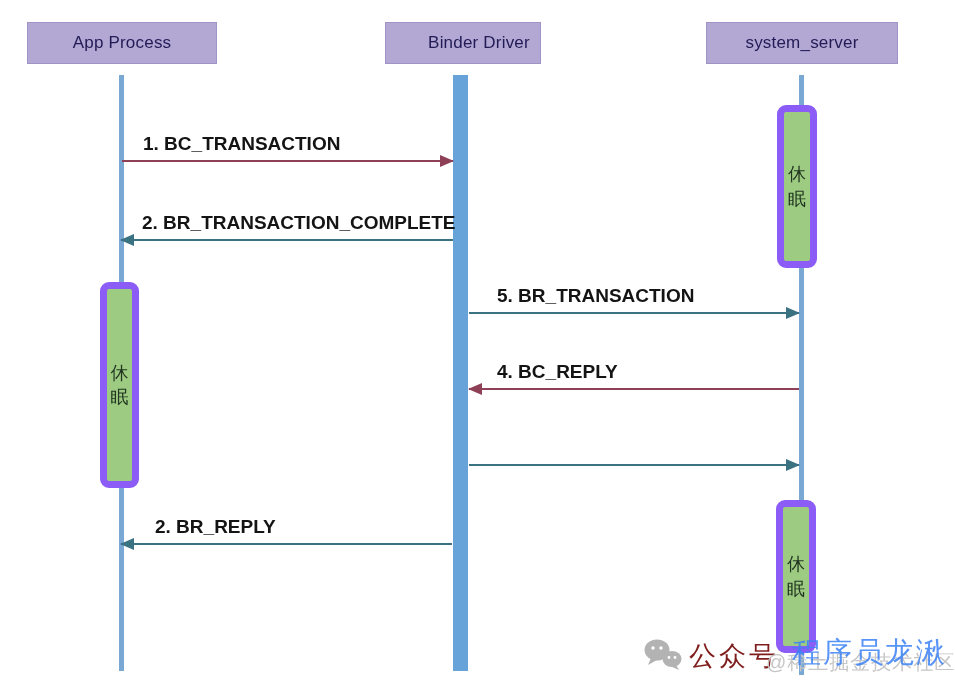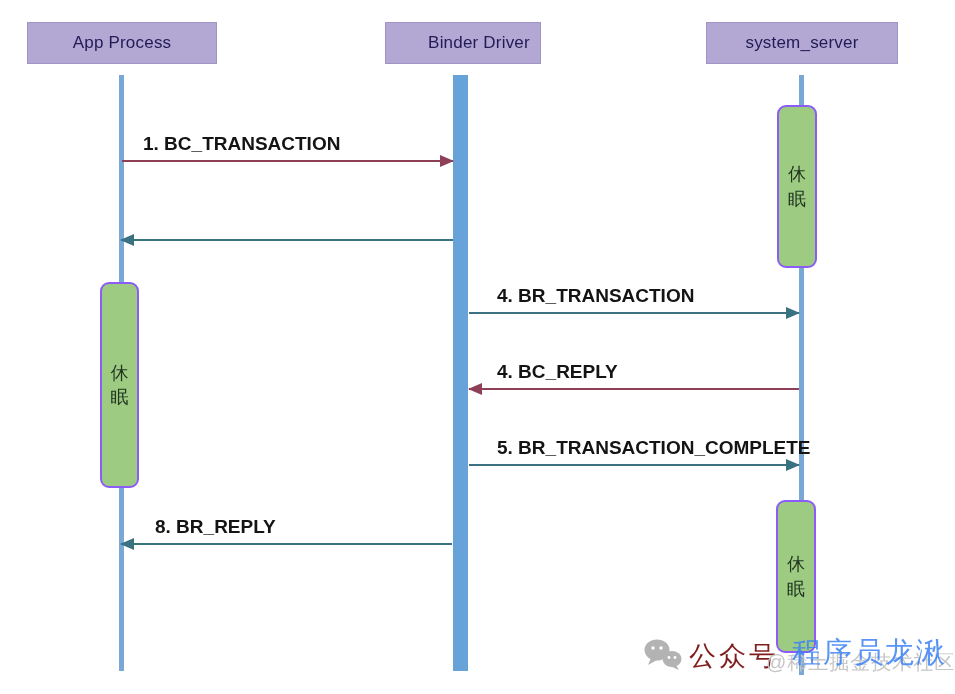--- a/index.html
+++ b/index.html
@@ -17,21 +17,21 @@
   #actor-app{left:27px;width:190px;}
   #actor-binder{left:385px;width:156px;padding-left:32px;}
   #actor-system{left:706px;width:192px;}
   
   .lifeline{position:absolute;top:75px;background:#7aa8d4;z-index:1;}
   #life-app{left:119px;width:5px;height:596px;}
   #life-system{left:799px;width:5px;height:600px;}
   #life-binder{left:453px;width:15px;height:596px;background:#67a3d9;}
   
   .activation{
-    position:absolute;background:#9ecb82;border:2px solid #8b5cf6;border-radius:9px;
+    position:absolute;background:#9ecb82;border:7px solid #8b5cf6;border-radius:9px;
     box-sizing:border-box;display:flex;align-items:center;justify-content:center;z-index:2;
   }
   .activation .sleep-txt{
     display:block;width:20px;text-align:center;word-break:break-all;
     color:#213621;font-size:18px;line-height:1.35;
   }
   #act-sys-top{left:777px;top:105px;width:40px;height:163px;}
   #act-app{left:100px;top:282px;width:39px;height:206px;}
   #act-sys-bottom{left:776px;top:500px;width:40px;height:153px;}
   
@@ -98,48 +98,48 @@
   </div>
 
   <div class="message" id="m1">
     <span class="msg-label">1. BC_TRANSACTION</span>
     <div class="msg-line maroon">
       <span class="head right maroon-h"></span>
     </div>
   </div>
 
   <div class="message" id="m2">
+    <span class="msg-label">2. BR_TRANSACTION_COMPLETE</span>
     <div class="msg-line teal">
       <span class="head left teal-h"></span>
     </div>
   </div>
 
   <div class="message" id="m3">
-    <span class="msg-label">4. BR_TRANSACTION</span>
+    <span class="msg-label">5. BR_TRANSACTION</span>
     <div class="msg-line teal">
       <span class="head right teal-h"></span>
     </div>
   </div>
 
   <div class="message" id="m4">
     <span class="msg-label">4. BC_REPLY</span>
     <div class="msg-line maroon">
       <span class="head left maroon-h"></span>
     </div>
   </div>
 
   <div class="message" id="m5">
-    <span class="msg-label">5. BR_TRANSACTION_COMPLETE</span>
     <div class="msg-line teal">
       <span class="head right teal-h"></span>
     </div>
   </div>
 
   <div class="message" id="m6">
-    <span class="msg-label">8. BR_REPLY</span>
+    <span class="msg-label">2. BR_REPLY</span>
     <div class="msg-line teal">
       <span class="head left teal-h"></span>
     </div>
   </div>
 
 
   <svg class="wm" id="wm-wechat-icon" viewBox="0 0 40 33">
     <ellipse cx="14" cy="12" rx="12.5" ry="10.5" fill="#b3b3b3"></ellipse>
     <path d="M8 20 L5 27 L14 22 Z" fill="#b3b3b3"></path>
     <ellipse cx="29" cy="21" rx="9.5" ry="8" fill="#b3b3b3"></ellipse>

